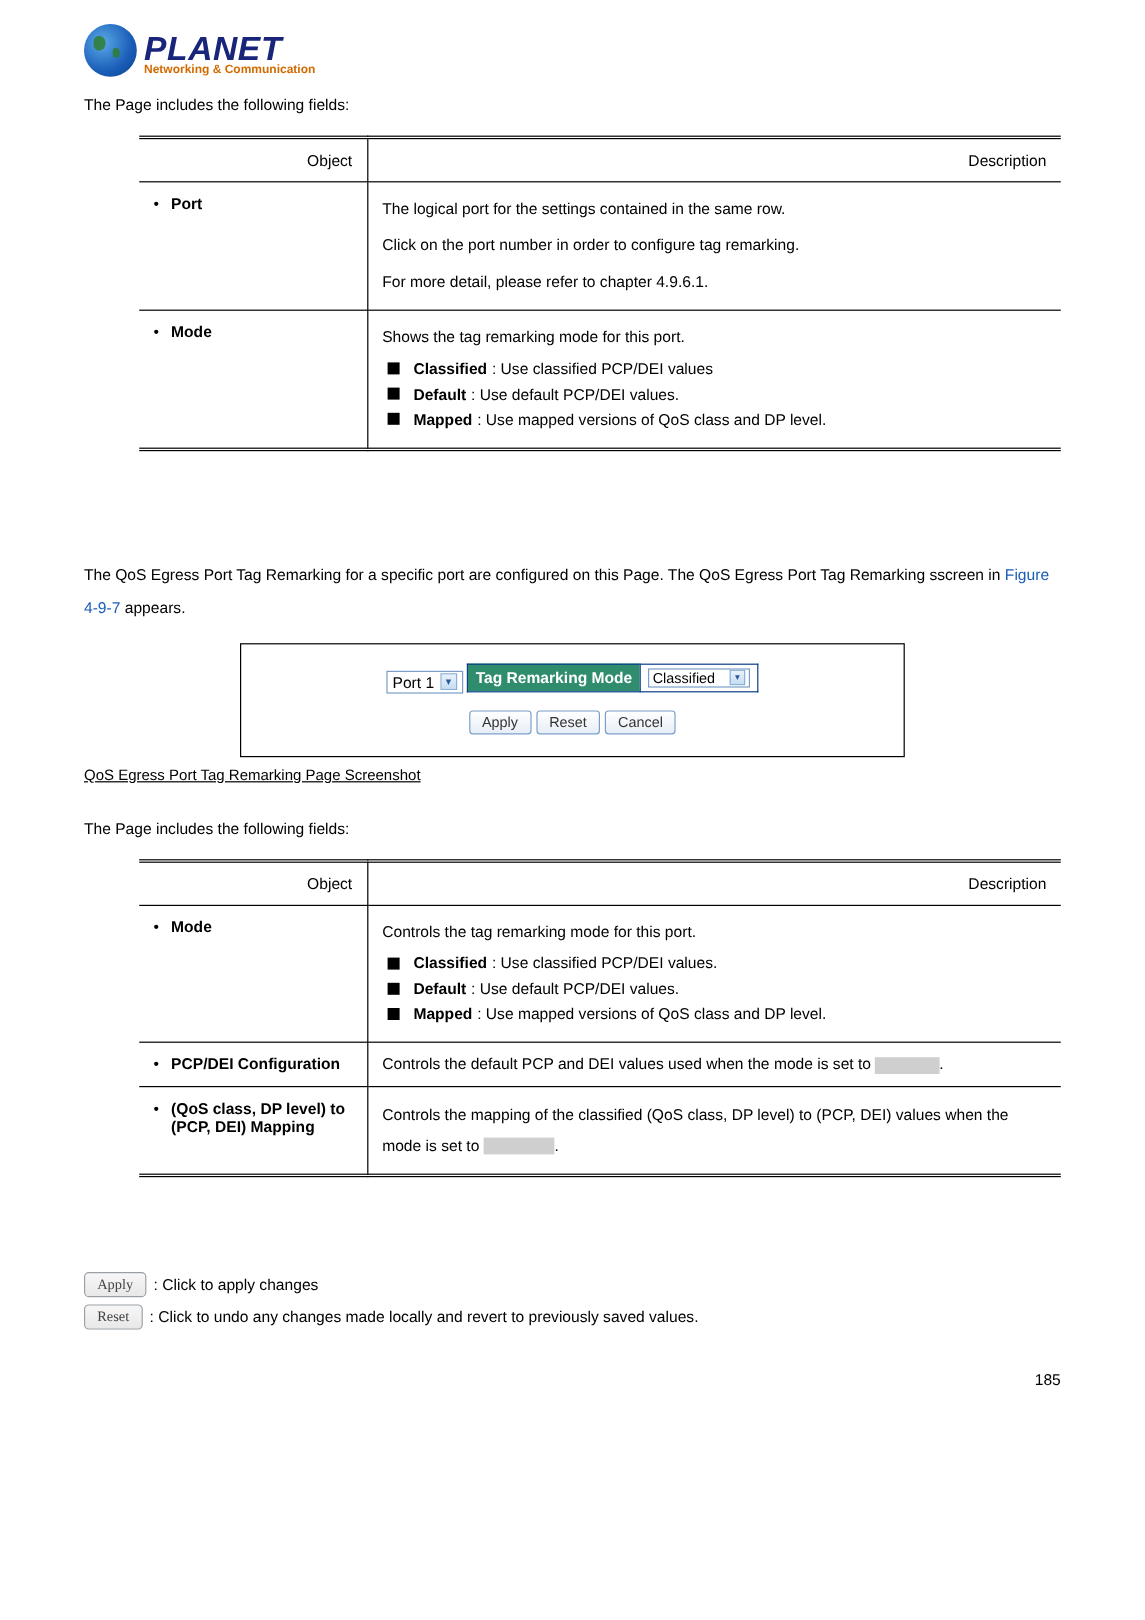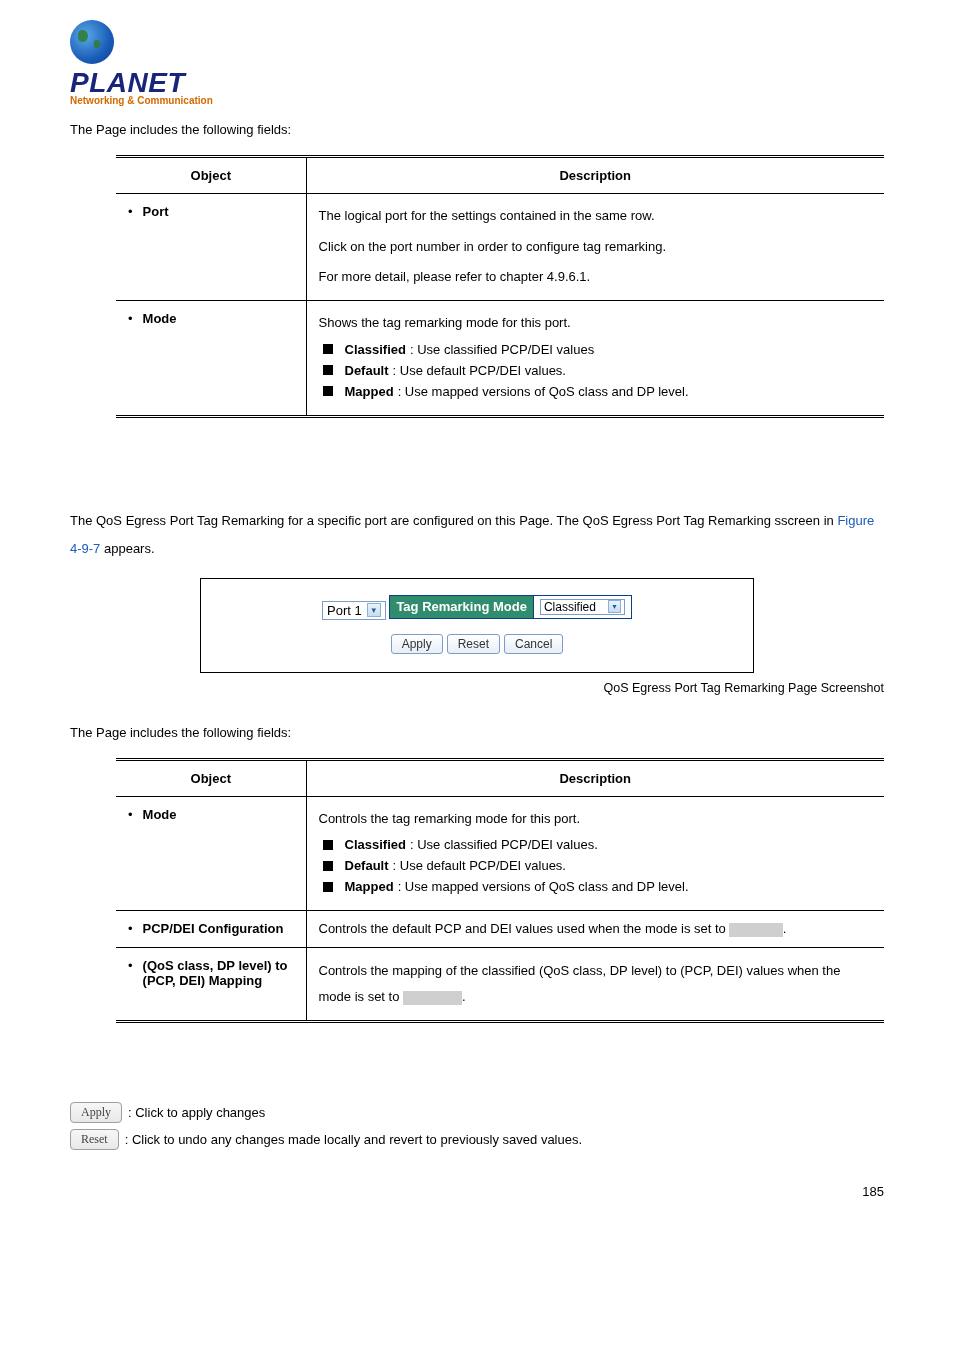--- a/index.html
+++ b/index.html
@@ -7,23 +7,22 @@
     margin: 0;
     padding: 20px 70px;
     font-family: Arial, sans-serif;
     font-size: 13px;
     color: #000;
     width: 954px;
   }
   .logo-wrap { margin-bottom: 14px; }
   .logo {
     display: flex;
-    align-items: flex-start;
+    align-items: flex-end;
     gap: 6px;
-    flex-direction: column;
   }
   .globe {
     width: 44px; height: 44px;
     background: radial-gradient(circle at 35% 35%, #5aa9e6 0%, #1a5db8 60%, #0a3f8a 100%);
     border-radius: 50%;
     position: relative;
   }
   .globe::before {
     content: "";
     position: absolute;
@@ -56,23 +55,23 @@
     border-collapse: collapse;
     border-top: 3px double #000;
     border-bottom: 3px double #000;
   }
   table.fields th, table.fields td {
     vertical-align: top;
     padding: 10px 12px;
     font-size: 13px;
   }
   table.fields th {
-    text-align: center;
+    text-align: right;
     border-bottom: 1px solid #000;
-    font-weight: 700;
+    font-weight: 400;
   }
   table.fields td { border-bottom: 1px solid #000; }
   table.fields tr:last-child td { border-bottom: none; }
   table.fields td:first-child, table.fields th:first-child { width: 190px; }
   .col-sep { border-right: 1px solid #000; }
   .bullet-cell { display: flex; gap: 10px; }
   .bullet-dot { color: #000; }
   .para-in-cell { margin: 0 0 6px 0; line-height: 1.9; }
   .sqlist { list-style: none; padding: 0; margin: 0; }
   .sqlist li { display: flex; align-items: center; gap: 12px; margin: 6px 0; }
@@ -156,21 +155,21 @@
   .btn-row { margin-top: 14px; display: flex; gap: 4px; justify-content: center; }
   .win-btn {
     border: 1px solid #7b9dc7;
     border-radius: 3px;
     background: linear-gradient(#fff,#e7eef7);
     padding: 2px 10px;
     font-size: 12px;
     color: #333;
     font-family: Arial, sans-serif;
   }
-  .caption { text-align: right; font-size: 12.5px; margin: 8px 0 28px; }
+  .caption { text-align: left; font-size: 12.5px; margin: 8px 0 28px; text-decoration: underline; }
   .btn-line { display: flex; align-items: center; gap: 6px; margin: 6px 0; }
   .btn-chip {
     border: 1px solid #9aa0a6;
     border-radius: 4px;
     background: linear-gradient(#f7f7f7,#e8e8e8);
     padding: 2px 10px;
     font-size: 12px;
     color: #444;
     font-family: "Times New Roman", serif;
   }

